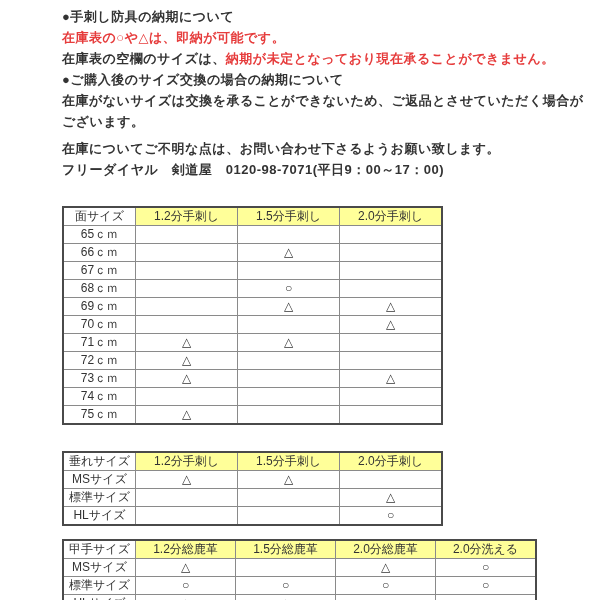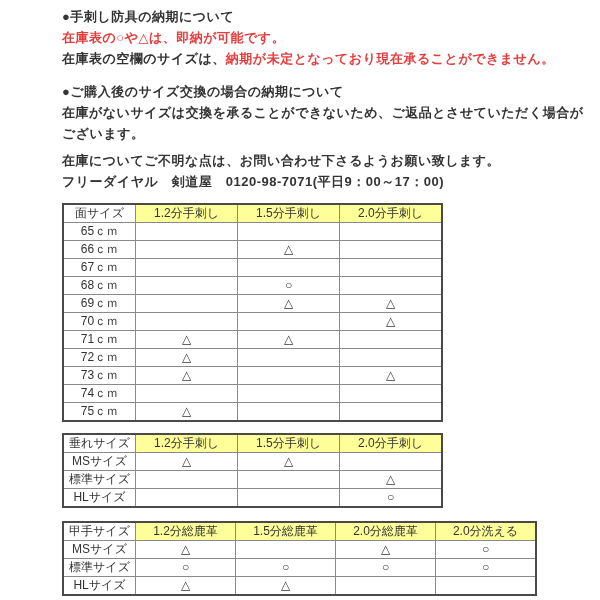--- a/index.html
+++ b/index.html
@@ -4,26 +4,26 @@
 <style>
   html,body{margin:0;padding:0;background:#ffffff;}
   body{
     width:600px;height:600px;overflow:hidden;
     font-family:"Liberation Sans","DejaVu Sans",sans-serif;
     font-size:13px;color:#333333;
   }
   .page{padding:6px 8px 0 62px;}
   p{margin:0;line-height:21px;letter-spacing:0.5px;font-weight:bold;}
   .red{color:var(--red,#e63c3c);}
-  .mt{margin-top:12px;}
+  .mt{}
   .mt-sm{margin-top:4px;}
   table.stock{
     border-collapse:collapse;
     table-layout:fixed;
-    margin-top:11px;
+    margin-top:26px;
     border:2px solid #4a4a4a;
     background:#ffffff;
   }
   table.stock th, table.stock td{
     border:1px solid #8a8a8a;
     padding:0;
     text-align:center;
     font-weight:normal;
     font-size:12px;
     color:#333333;

